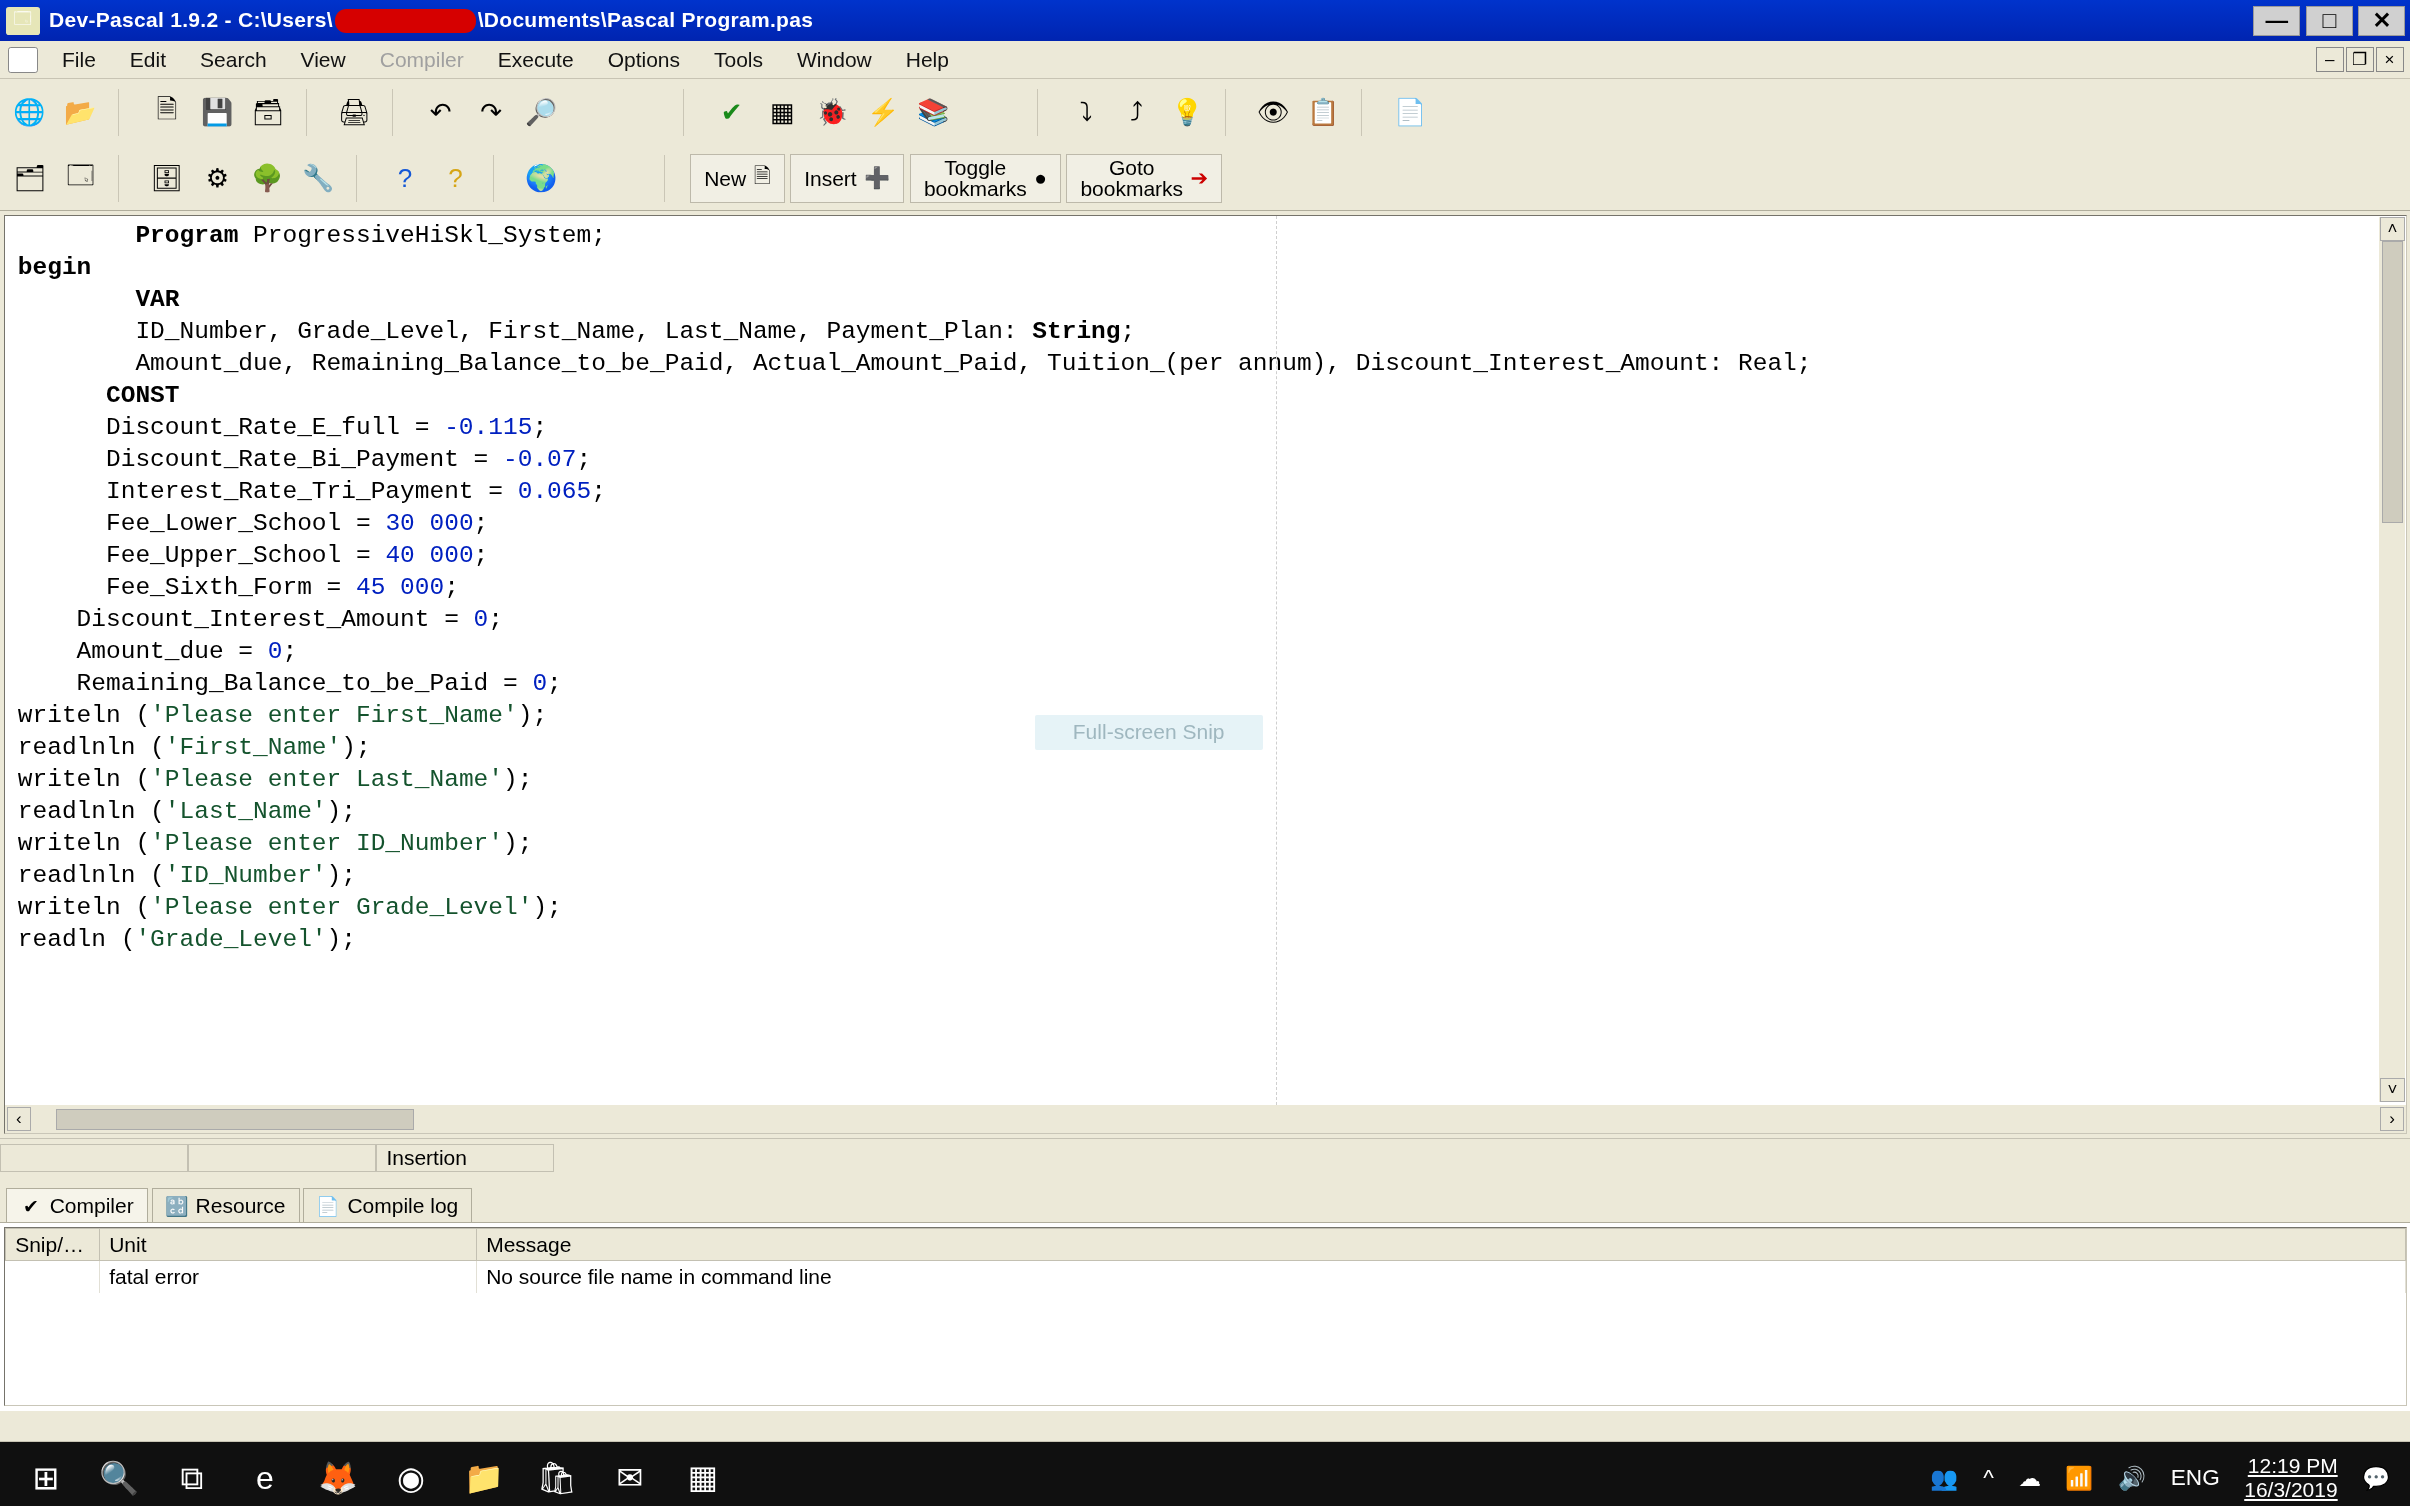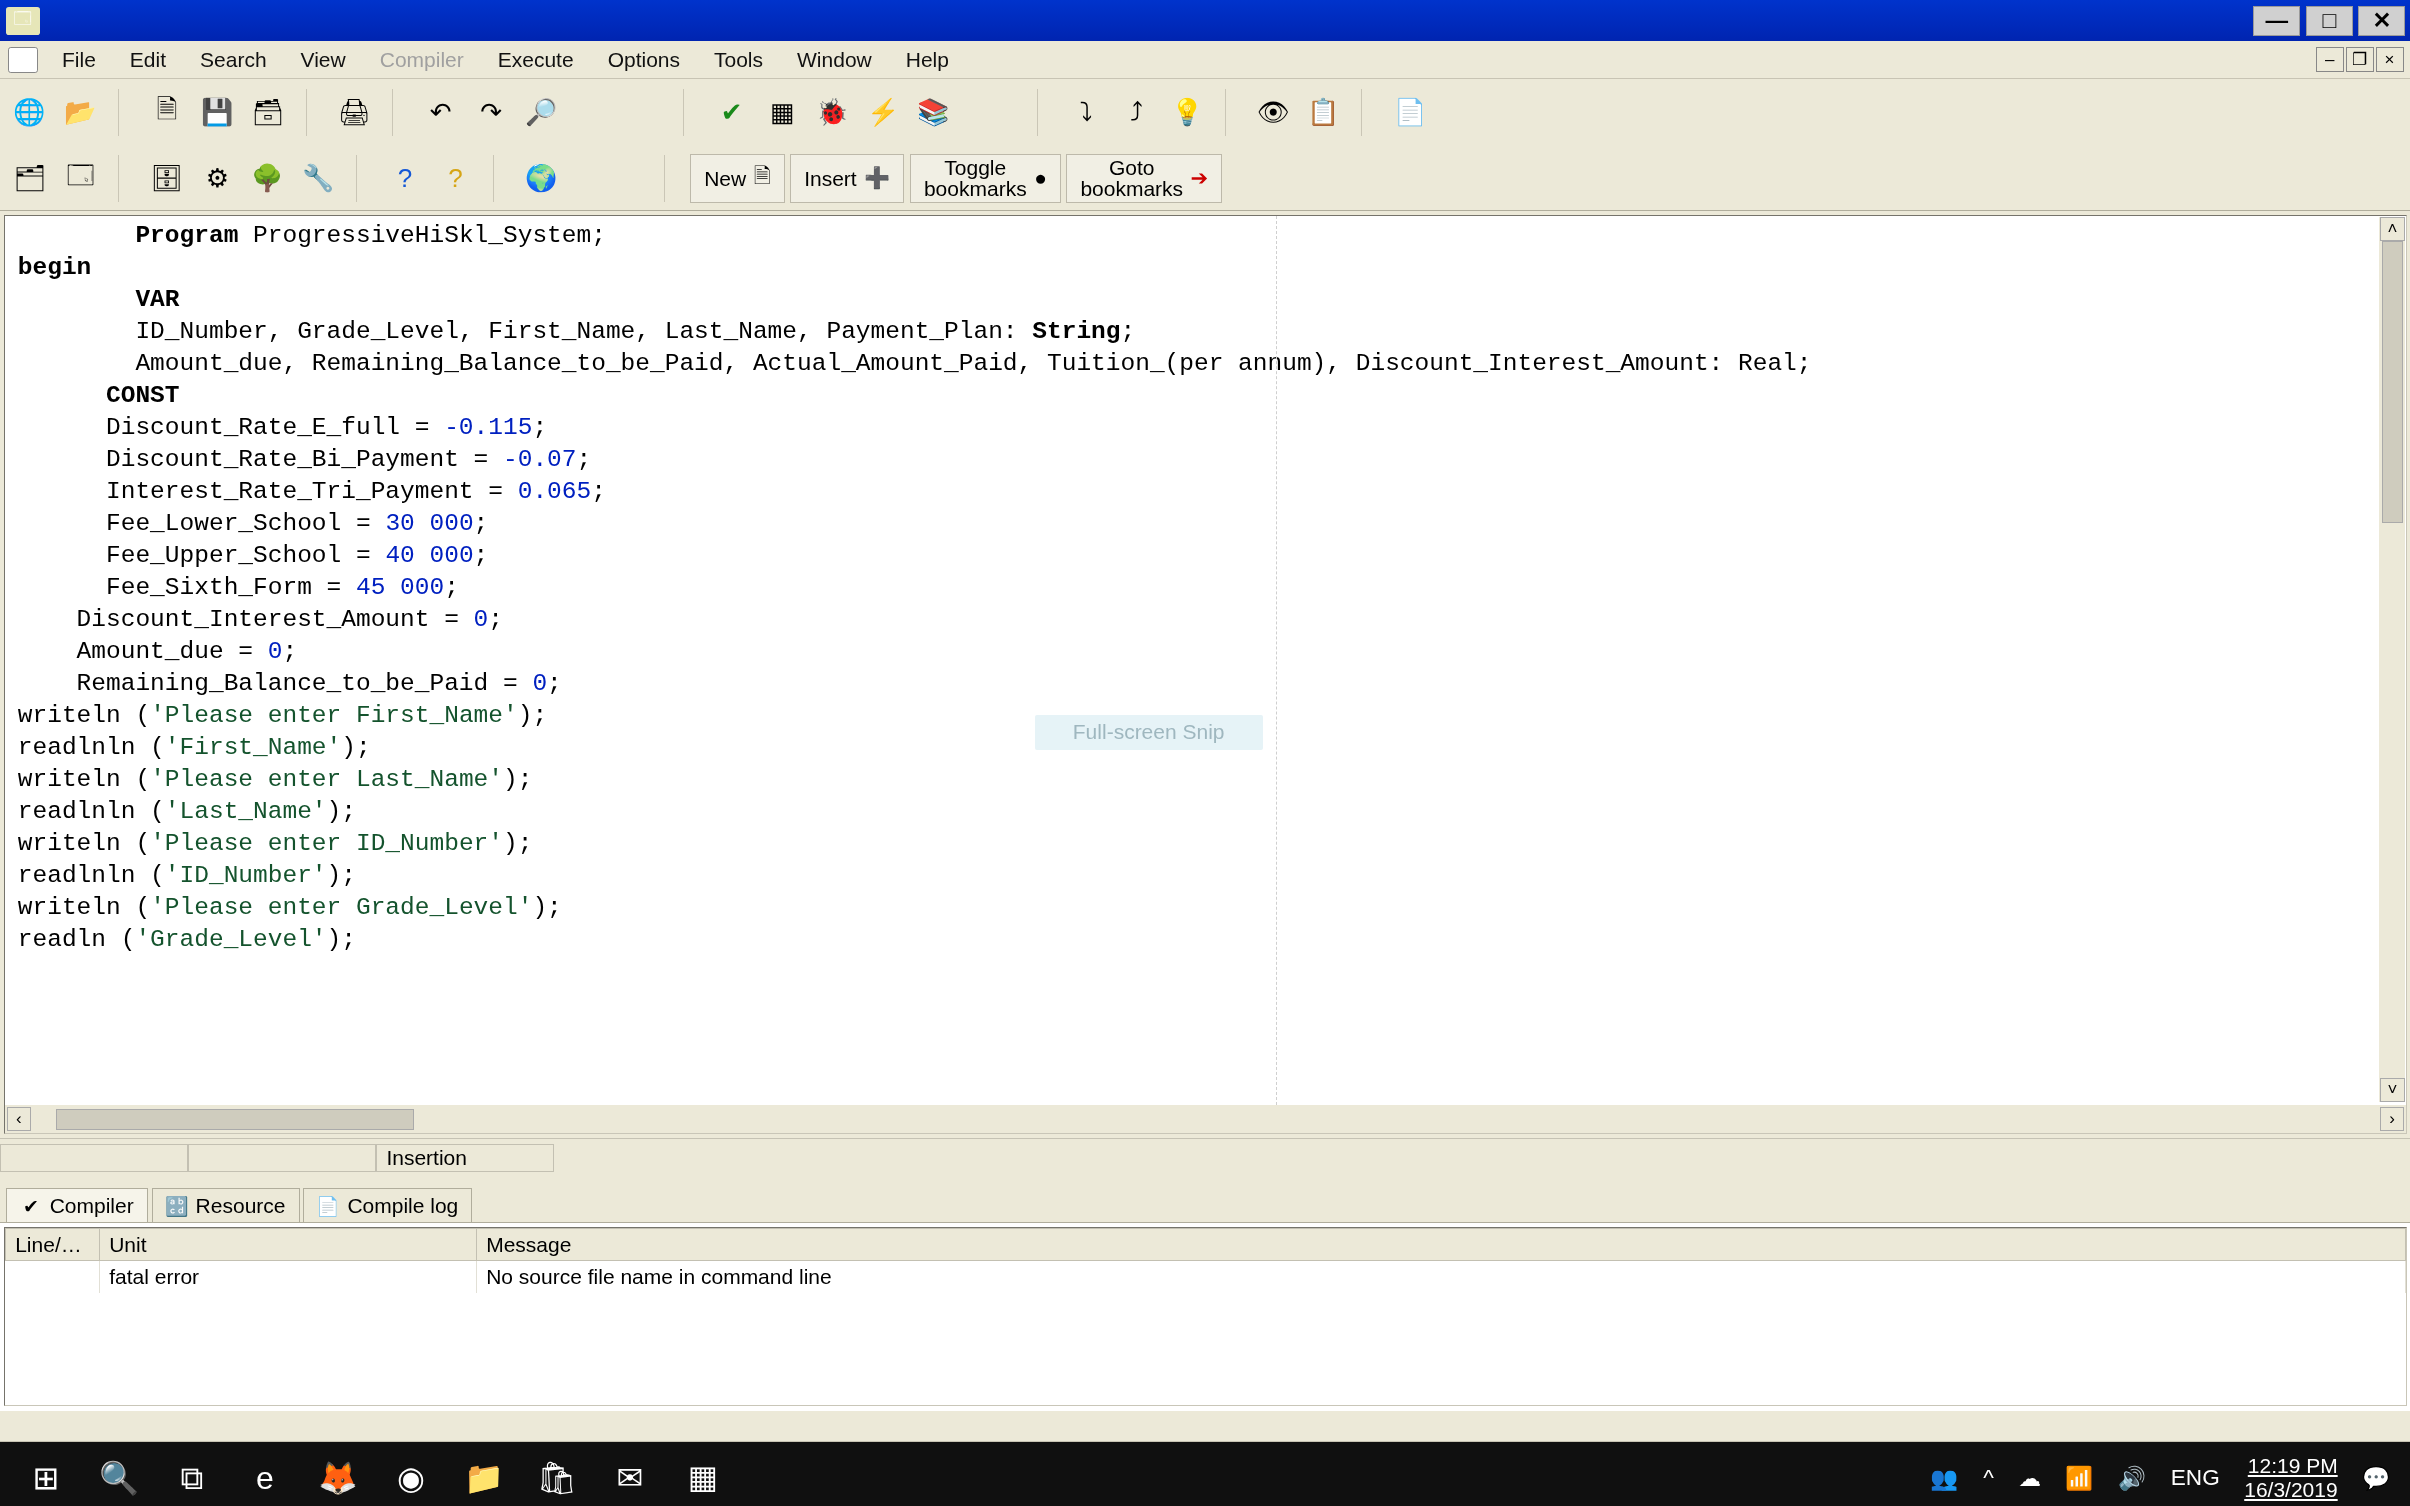--- a/index.html
+++ b/index.html
@@ -61,20 +61,23 @@
   .taskbar .tb { width:73px; height:66px; display:flex; align-items:center; justify-content:center; font-size:32px;}
   .taskbar .tb.active { border-bottom:3.8px solid #76b9ed;}
   .taskbar .tray { margin-left:auto; display:flex; align-items:center; gap:24.5px; font-size:22.6px; padding-right:11.3px;}
   .taskbar .clock { text-align:right; line-height:1.15; font-size:21px;text-decoration:underline;}
 </style>
 </head>
 <body>
 
 <div class="titlebar">
   <div class="appicon">🗔</div>
+  <div class="title">
+    <span>Dev-Pascal 1.9.2</span><span> - C:\Users\</span><span class="redact"></span><span>\Documents\Pascal Program.pas</span>
+  </div>
   <div class="spacer"></div>
   <div class="winbtn">—</div>
   <div class="winbtn">□</div>
   <div class="winbtn">✕</div>
 </div>
 
 <div class="menubar">
   <div class="menuicon"></div>
   <div id="menus" style="display: flex;">
       <div class="menu">File</div>
@@ -199,21 +202,21 @@
     <div class="btab">
       <span class="ico">📄</span>
       <span>Compile log</span>
     </div>
   </div>
 
 <div class="messages">
   <table>
     <thead>
         <tr id="msgcols">
-          <th style="width: 94px;">Line/…</th>
+          <th style="width: 94px;">Snip/…</th>
           <th style="width: 377px;">Unit</th>
           <th style="width: auto;">Message</th>
         </tr>
       </thead>
     <tbody id="msgrows">
         <tr>
           <td></td>
           <td>fatal error</td>
           <td>No source file name in command line</td>
         </tr>

